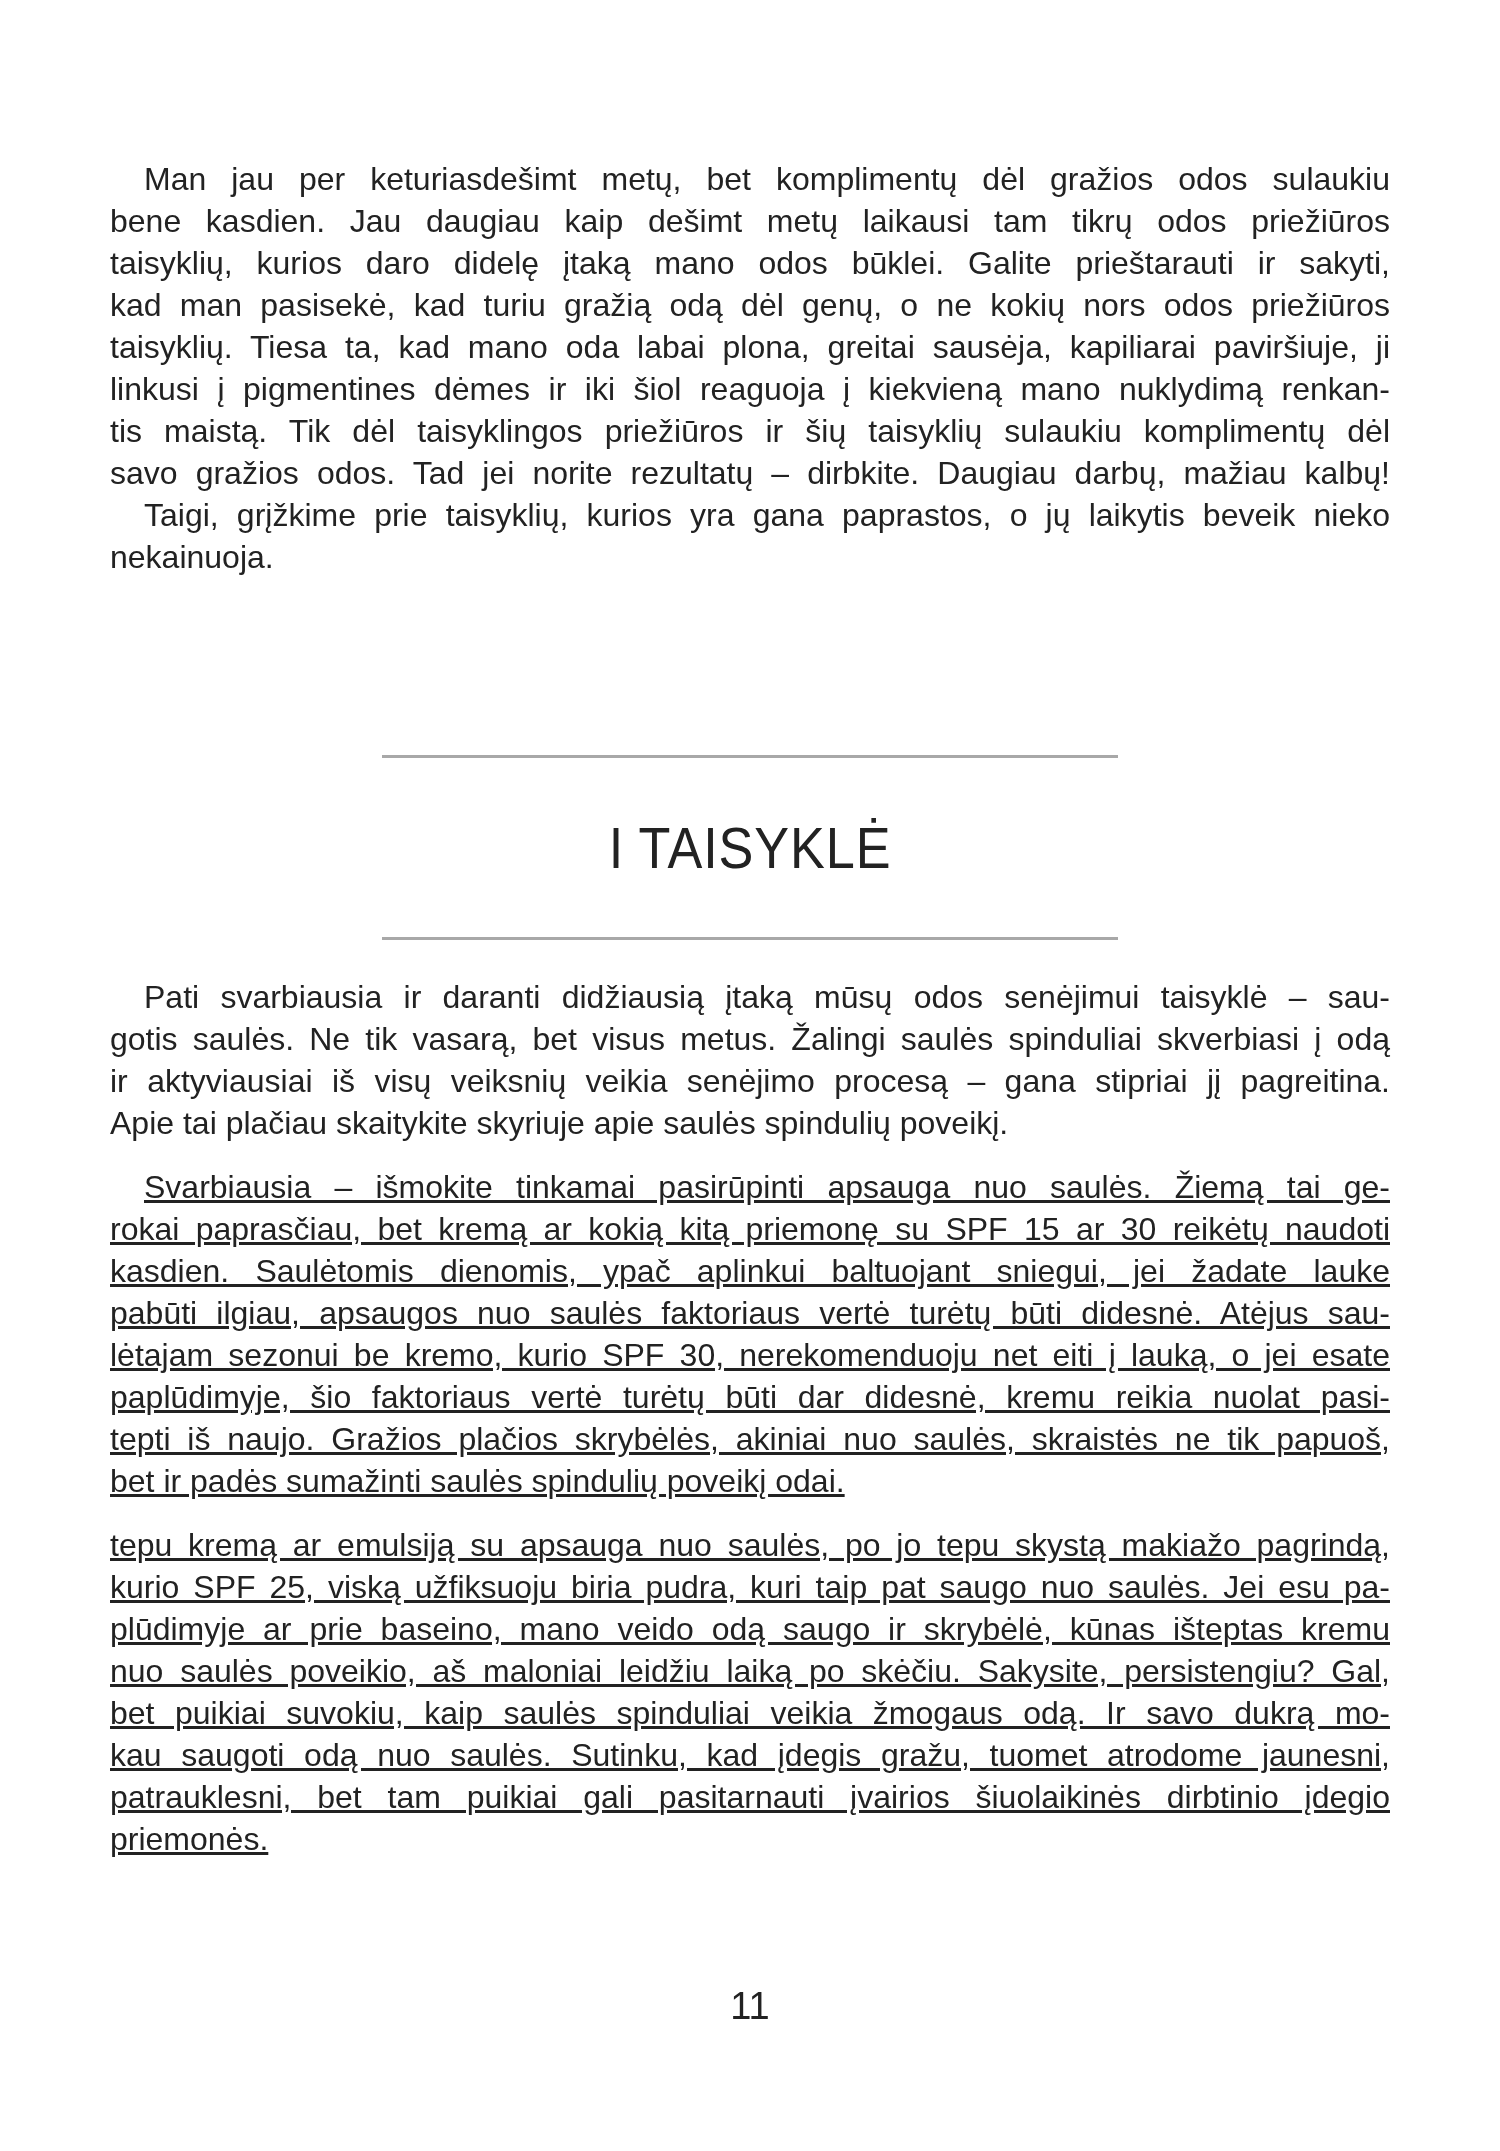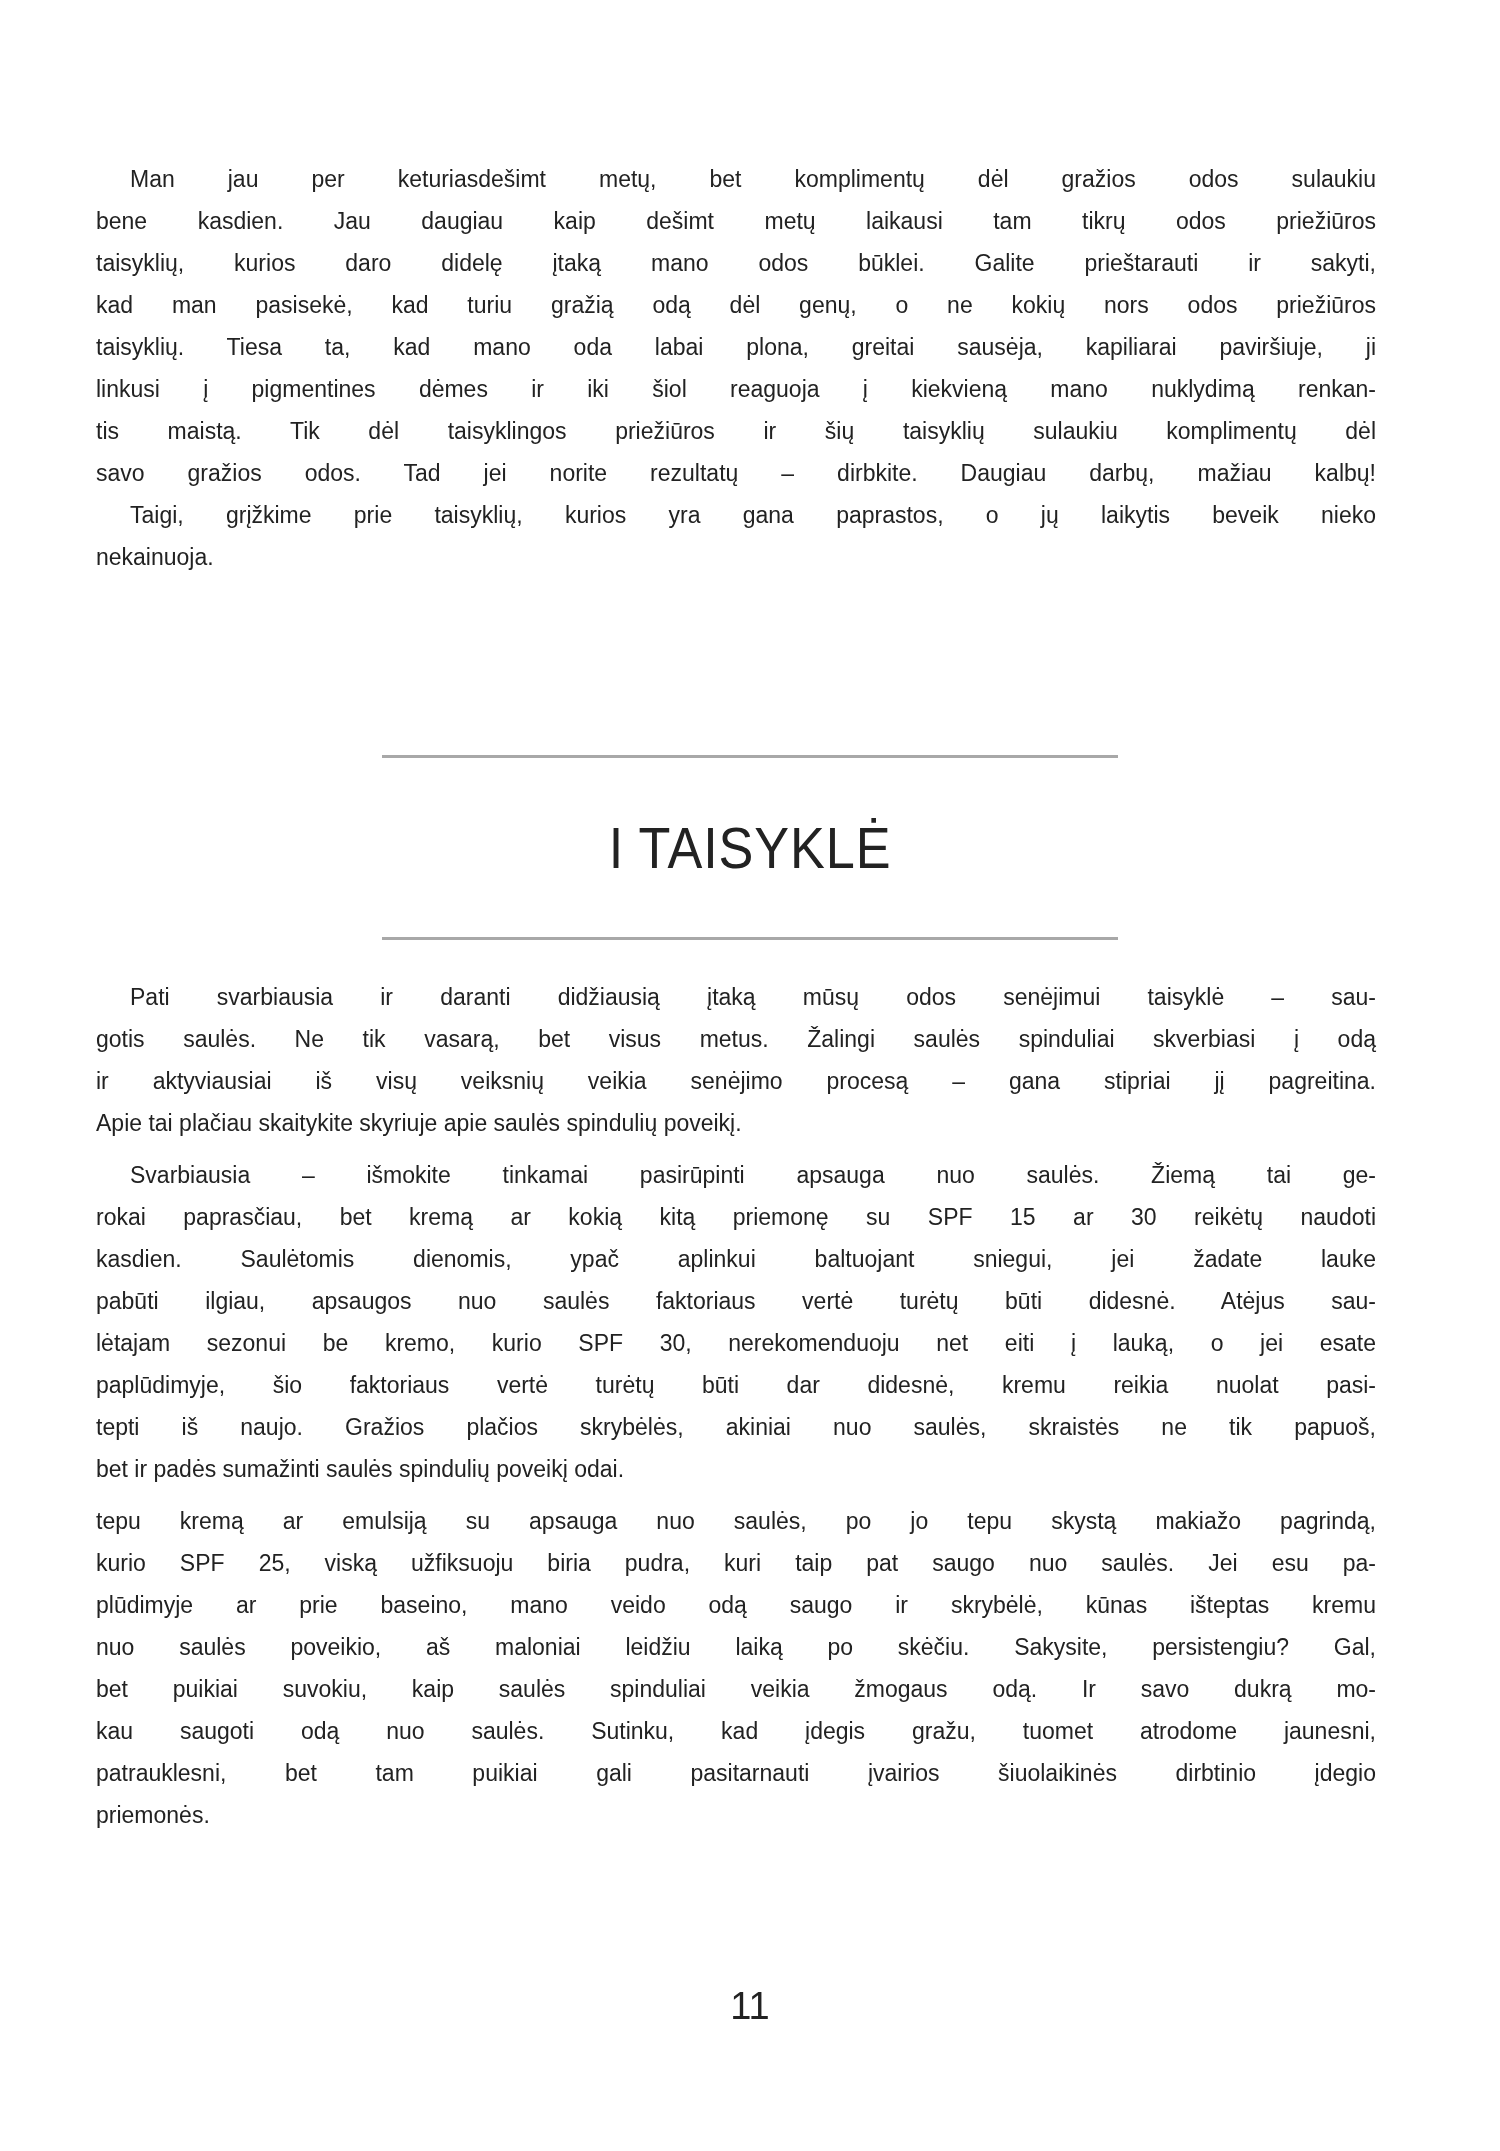--- a/index.html
+++ b/index.html
@@ -11,28 +11,28 @@
     position: relative;
     width: 1500px;
     height: 2151px;
     background: #ffffff;
     overflow: hidden;
     font-family: "Liberation Sans", "DejaVu Sans", sans-serif;
     color: var(--text-color, #222222);
   }
   .text-block {
     position: absolute;
-    left: 96px;
+    left: 110px;
     width: 1280px;
-    font-size: 23px;
+    font-size: 32px;
     line-height: 42px;
   }
   .block-intro  { top: 158px; }
   .block-rules  { top: 976px; }
-  .block-rules .para + .para { margin-top: 10px; }
+  .block-rules .para + .para { margin-top: 22px; text-decoration: underline; }
   .para { margin: 0; }
   .line {
     text-align: justify;
     text-align-last: justify;
     white-space: normal;
   }
   .line.last {
     text-align: left;
     text-align-last: left;
   }

